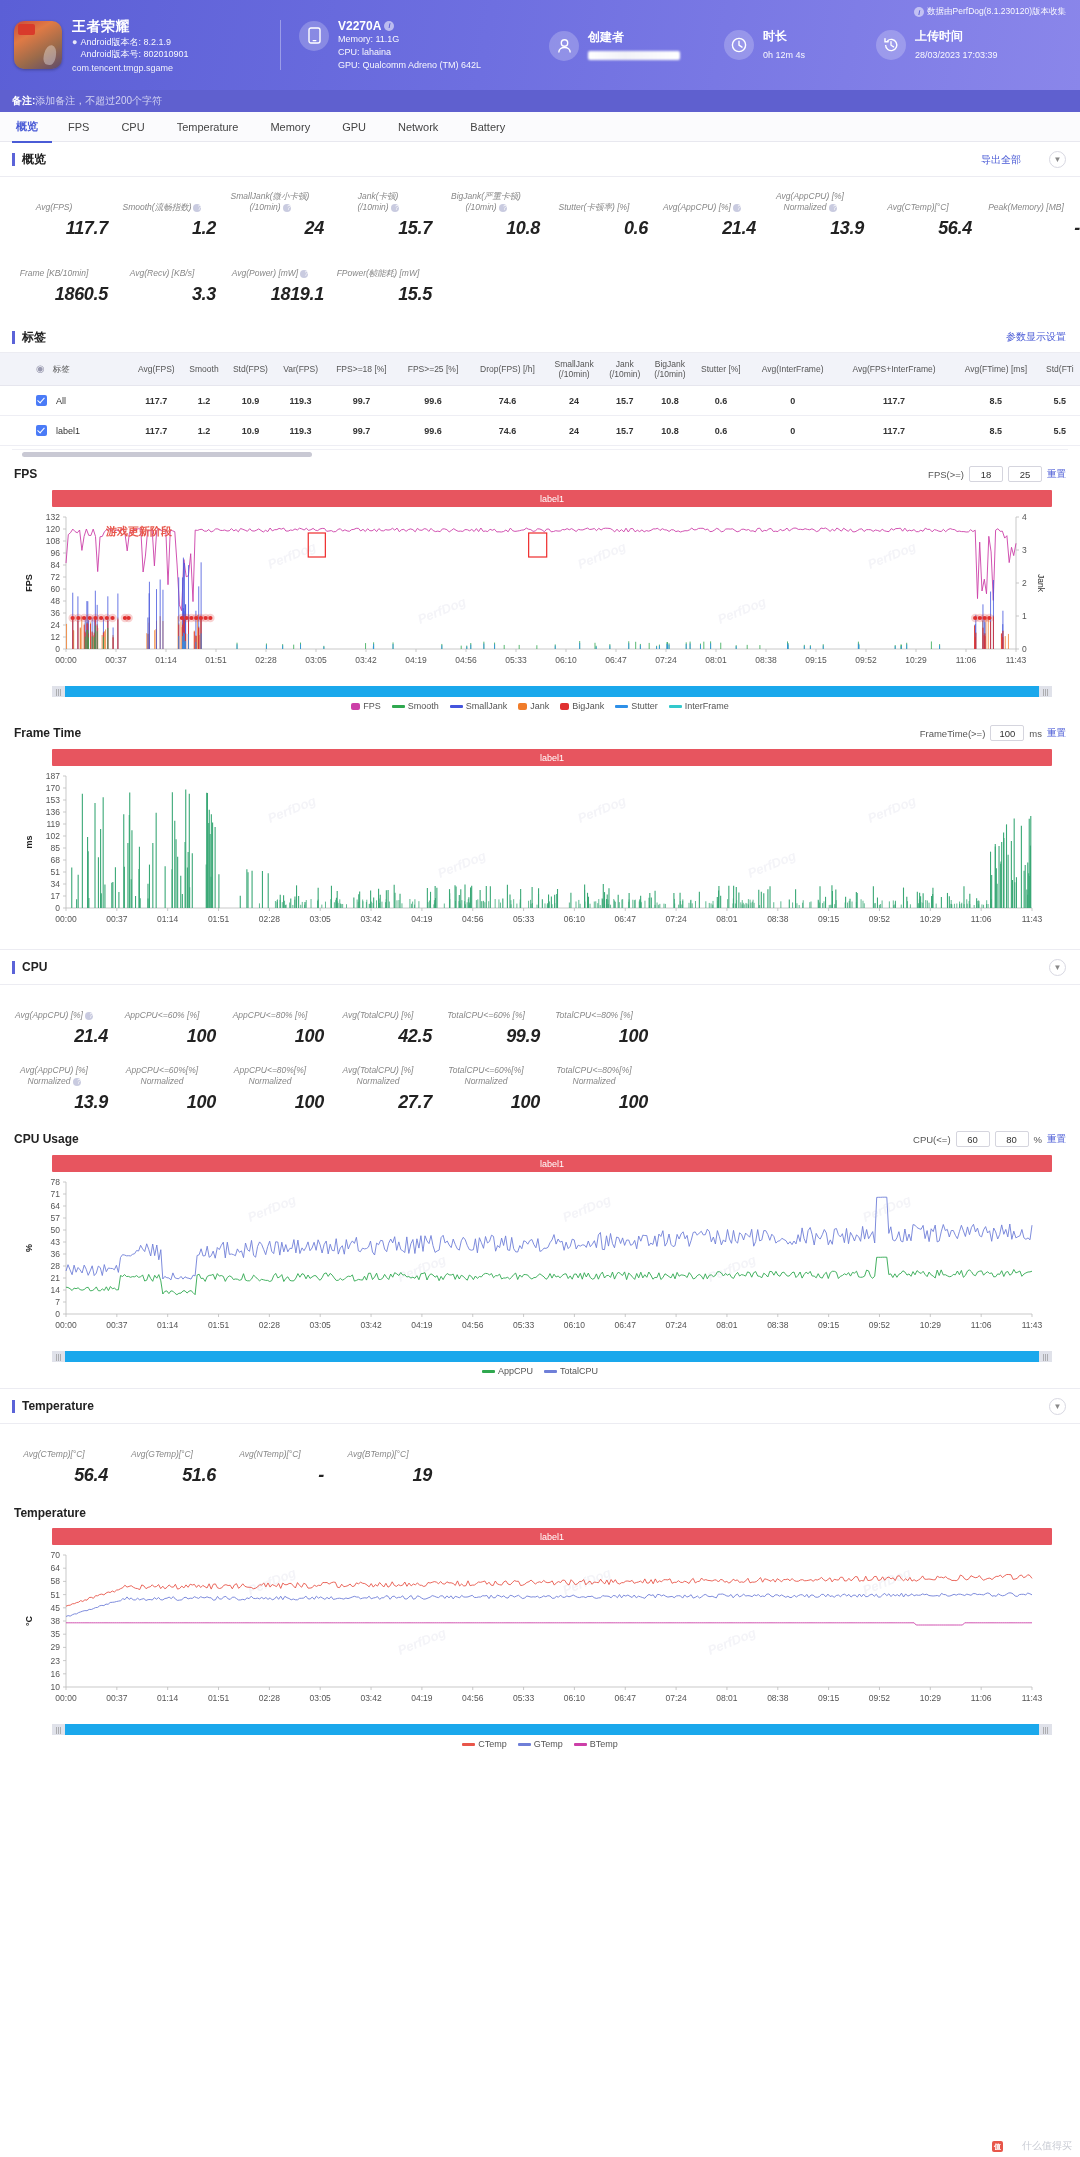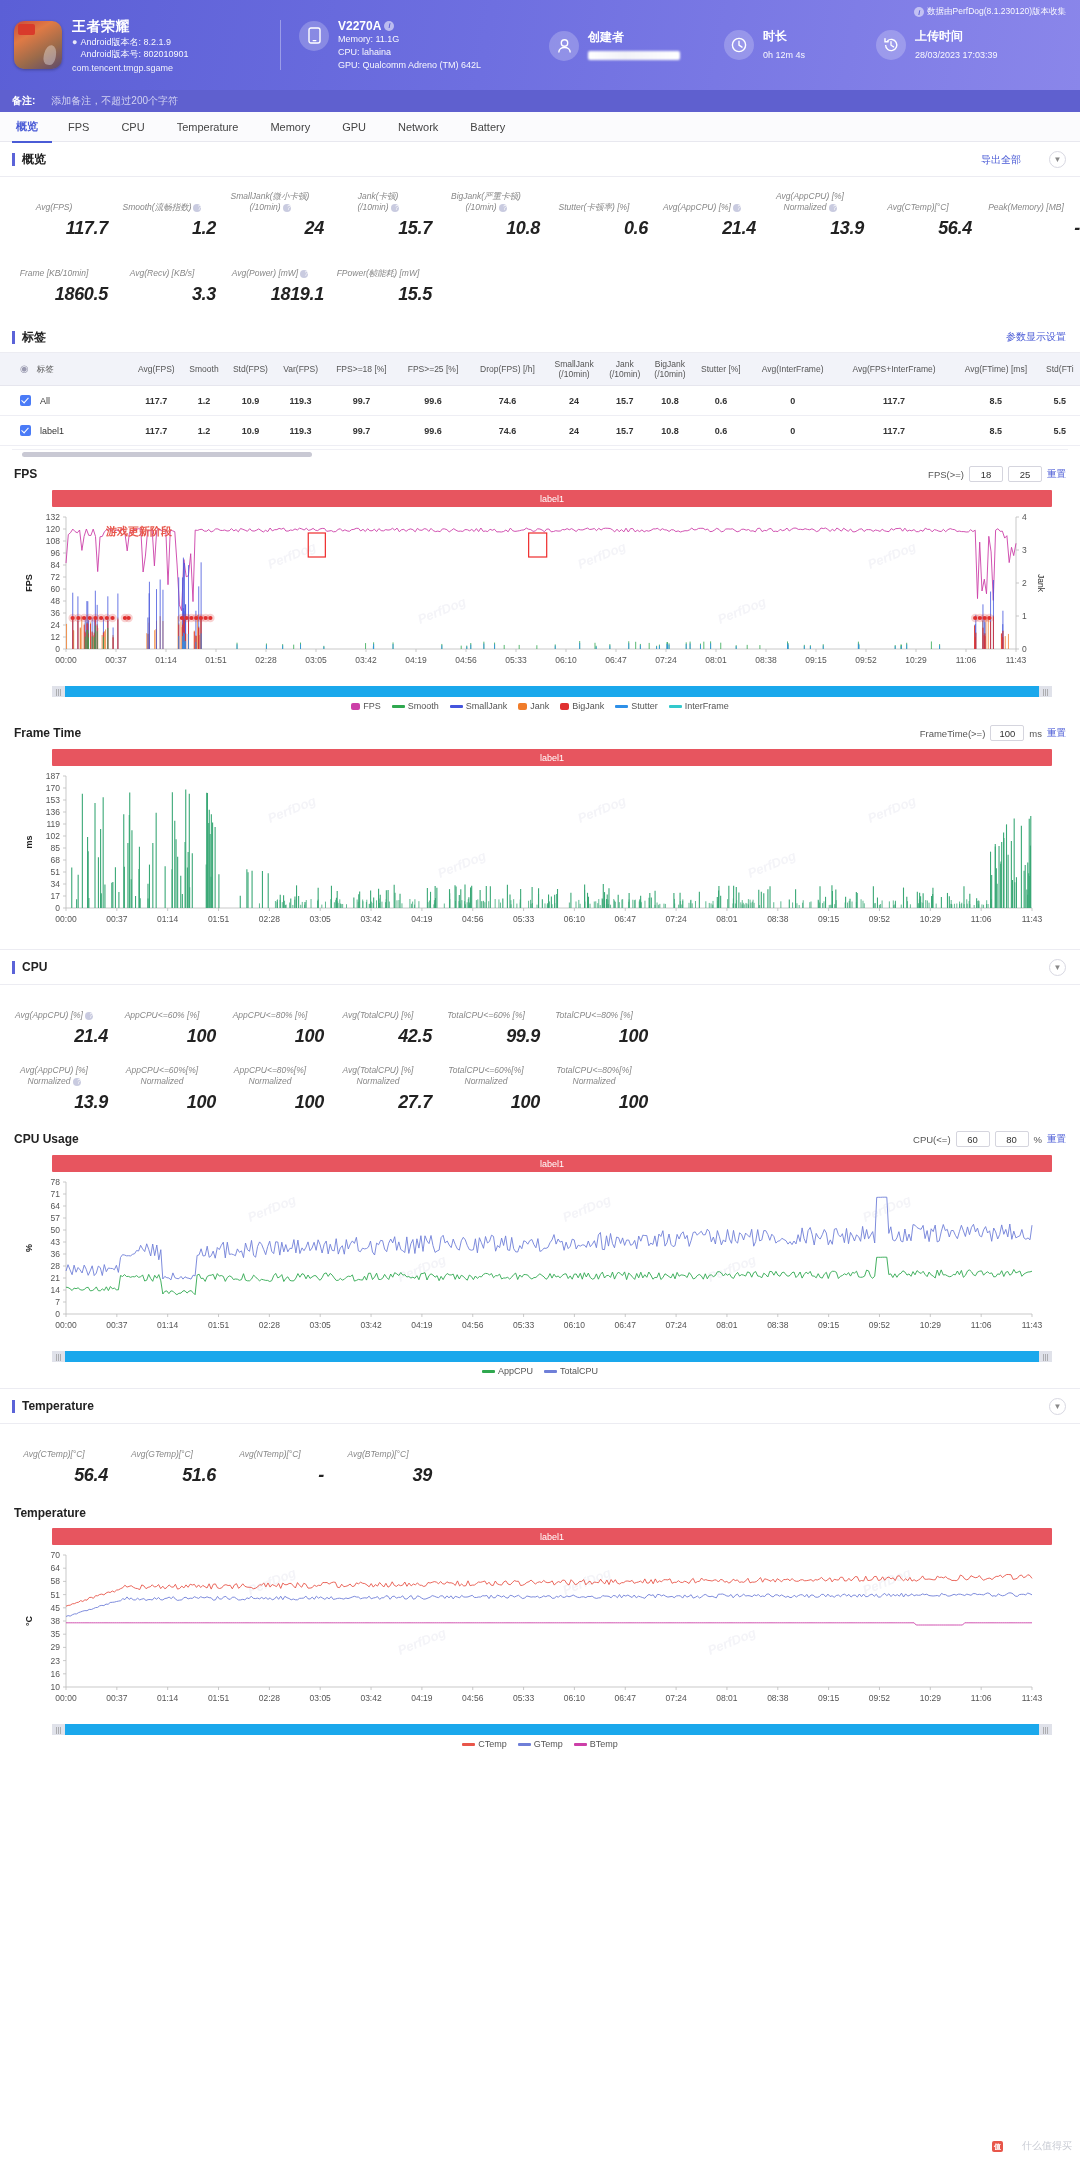--- a/index.html
+++ b/index.html
@@ -67,21 +67,21 @@
   .hdr-dur { width:152px; }
   .hdr-up { width:175px; }
   .perfdog-note {
     position:absolute; right:14px; top:6px; font-size:8.5px; opacity:.95;
     display:flex; align-items:center; gap:3px;
   }
 
   
   .remark {
     height:22px; background:#5f60cf; color:#fff; font-size:10px;
-    display:flex; align-items:center; padding:0 12px; gap:16px;
+    display:flex; align-items:center; padding:0 12px; gap:0;
   }
   .remark b { font-weight:bold; }
   .remark span.ph { opacity:.7; }
 
   
   .tabs {
     height:30px; background:#fbfbfd; border-bottom:1px solid #e8e8ef;
     display:flex; align-items:center; padding:0 12px; gap:0;
   }
   .tab { font-size:11px; color:#444; padding:0 16px; cursor:pointer; line-height:30px; }
@@ -121,21 +121,21 @@
   .tag-table { width:100%; border-collapse:collapse; font-size:8.5px; }
   .tag-table th {
     background:#f2f3f9; color:#555; font-weight:normal; padding:6px 1px;
     line-height:10px; text-align:center; white-space:pre-line; vertical-align:middle;
     border-bottom:1px solid #e6e6ee;
   }
   .tag-table td {
     padding:9px 1px; text-align:center; font-size:9px; color:#333; font-weight:bold;
     border-bottom:1px solid #eeeef4;
   }
-  .tag-table th.lbl, .tag-table td.lbl { text-align:left; padding-left:20px; width:130px; }
+  .tag-table th.lbl, .tag-table td.lbl { text-align:left; padding-left:36px; width:130px; }
   .tag-table td.lbl { font-weight:normal; }
   .cb {
     width:11px; height:11px; background:#4a7bf7; border-radius:2px; display:inline-block;
     position:relative; vertical-align:-2px; margin-right:9px;
   }
   .cb:after{ content:""; position:absolute; left:3px; top:1px; width:3px; height:6px;
     border:solid #fff; border-width:0 1.6px 1.6px 0; transform:rotate(42deg); }
   .eye-ico { color:#9a9ab0; font-size:10px; margin-right:8px; }
   .hscroll {
     height:9px; margin:3px 12px 0 12px; background:#fff; position:relative;
@@ -1634,21 +1634,21 @@
       <div class="stat" style="width: 108px;">
         <div class="stat-label"><span>Avg(GTemp)[°C]</span></div>
         <div class="stat-val">51.6</div>
       </div>
       <div class="stat" style="width: 108px;">
         <div class="stat-label"><span>Avg(NTemp)[°C]</span></div>
         <div class="stat-val">-</div>
       </div>
       <div class="stat" style="width: 108px;">
         <div class="stat-label"><span>Avg(BTemp)[°C]</span></div>
-        <div class="stat-val">39</div>
+        <div class="stat-val">19</div>
       </div>
     </div>
 
 <div class="chart-head" style="margin-top:10px">
   <div class="chart-title">Temperature</div>
 </div>
 <div class="label-bar">label1</div>
 <div class="plot-wrap">
   <svg id="svg-temp" viewBox="0 0 1032 175" preserveAspectRatio="none" height="175">
         <rect x="46" y="8" width="966" height="132" fill="#fff"></rect>

